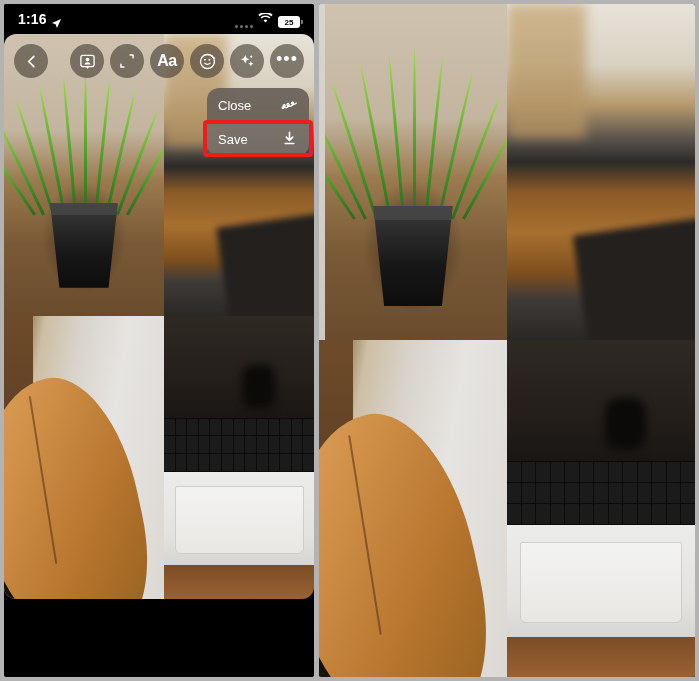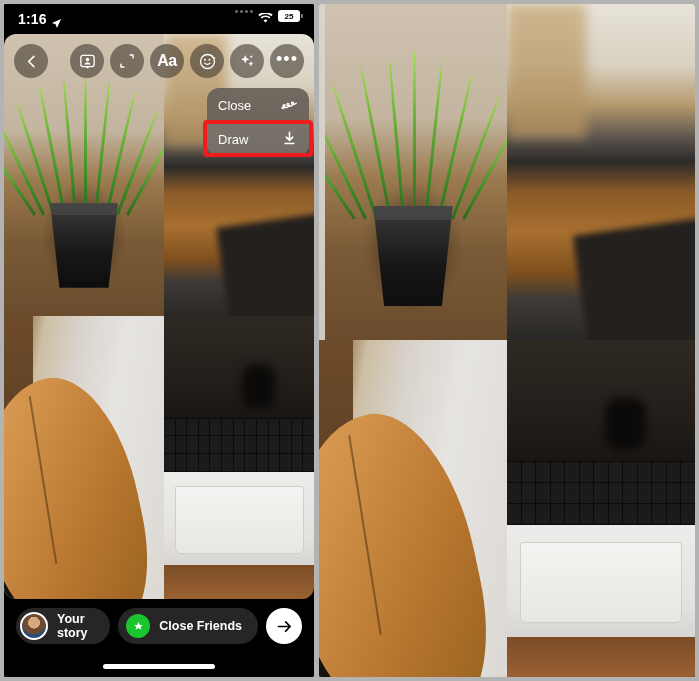--- a/index.html
+++ b/index.html
@@ -34,21 +34,21 @@
     padding: 0 14px;
   }
   #status-time {
     font-size: 14px; font-weight: bold; letter-spacing: .2px;
   }
   .loc-arrow {
     display: inline-block; width: 11px; height: 11px;
     margin-left: 4px; position: relative; top: 1px;
   }
   #status-right {
-    margin-left: auto; display: flex; align-items: flex-start; gap: 5px;
+    margin-left: auto; display: flex; align-items: flex-end; gap: 5px;
   }
   .sig-dots { display: flex; gap: 2px; align-items: center; }
   .sig-dots i {
     width: 3px; height: 3px; border-radius: 50%;
     background: #6d6d6d; display: block;
   }
   .battery {
     width: 22px; height: 12px; border-radius: 3px;
     background: #fff; color: #000;
     font-size: 8px; font-weight: bold;
@@ -423,51 +423,31 @@
       <div class="ctx-item">
         <span>Close</span>
         <span>
           <svg viewBox="0 0 20 16" width="18" height="15">
             <path d="M2.5 12.5c2.5-.3 3.6-1.6 3.1-2.6-.5-1-2.4-.4-2.2 1 .2 1.4 2.4 2.2 4.6 1.3 2.4-1 2.6-3.2 1.6-3.9-1-.7-2.4.4-1.7 1.6.7 1.2 3.4 1.7 5.6.3 2-1.3 1.8-3.2.8-3.6-1-.4-2 .7-1.2 1.7.8 1 3.4 1.2 5-.7" stroke="#fff" stroke-width="1.5" fill="none" stroke-linecap="round"></path>
             <circle cx="3.2" cy="13" r="1.4" fill="#fff"></circle>
           </svg>
         </span>
       </div>
       <div class="ctx-item active">
-        <span>Draw</span>
+        <span>Save</span>
         <span>
           <svg viewBox="0 0 18 18" width="17" height="17">
             <path d="M9 2.4v8.4M5.6 7.6 9 11l3.4-3.4" stroke="#fff" stroke-width="1.7" fill="none" stroke-linecap="round" stroke-linejoin="round"></path>
             <path d="M4.4 14.4h9.2" stroke="#fff" stroke-width="1.6" stroke-linecap="round"></path>
           </svg>
         </span>
       </div>
     </div>
     <div id="highlight-box"></div>
 
-    <div id="bottom-bar">
-      <div class="pill" id="your-story-pill">
-        <span class="avatar"></span>
-        <span>Your story</span>
-      </div>
-      <div class="pill" id="close-friends-pill">
-        <span class="cf-badge">
-          <svg viewBox="0 0 14 14" width="11" height="11">
-              <path d="M7 1.4 8.7 5h3.8L9.6 7.4l1.1 3.7L7 8.9l-3.7 2.2 1.1-3.7L1.5 5h3.8z" fill="#fff"></path>
-            </svg>
-        </span>
-        <span>Close Friends</span>
-      </div>
-      <div id="send-button">
-        <svg viewBox="0 0 18 18" width="17" height="17">
-            <path d="M2.6 9h12.2M10.2 4.2 15 9l-4.8 4.8" stroke="#000" stroke-width="1.8" fill="none" stroke-linecap="round" stroke-linejoin="round"></path>
-          </svg>
-      </div>
-      <div id="home-indicator"></div>
-    </div>
 
   </div>
 
   <div class="panel" id="right-panel">
     <div id="right-collage">
 
       <div class="cell ph-plant" style="left:0;top:0;width:188px;height:336px;">
         <div class="blade" style="left:24%;transform:rotate(-26deg) scaleY(1.05);"></div>
         <div class="blade" style="left:30%;transform:rotate(-18deg) scaleY(1.18);"></div>
         <div class="blade" style="left:37%;transform:rotate(-11deg) scaleY(1.3);"></div>

